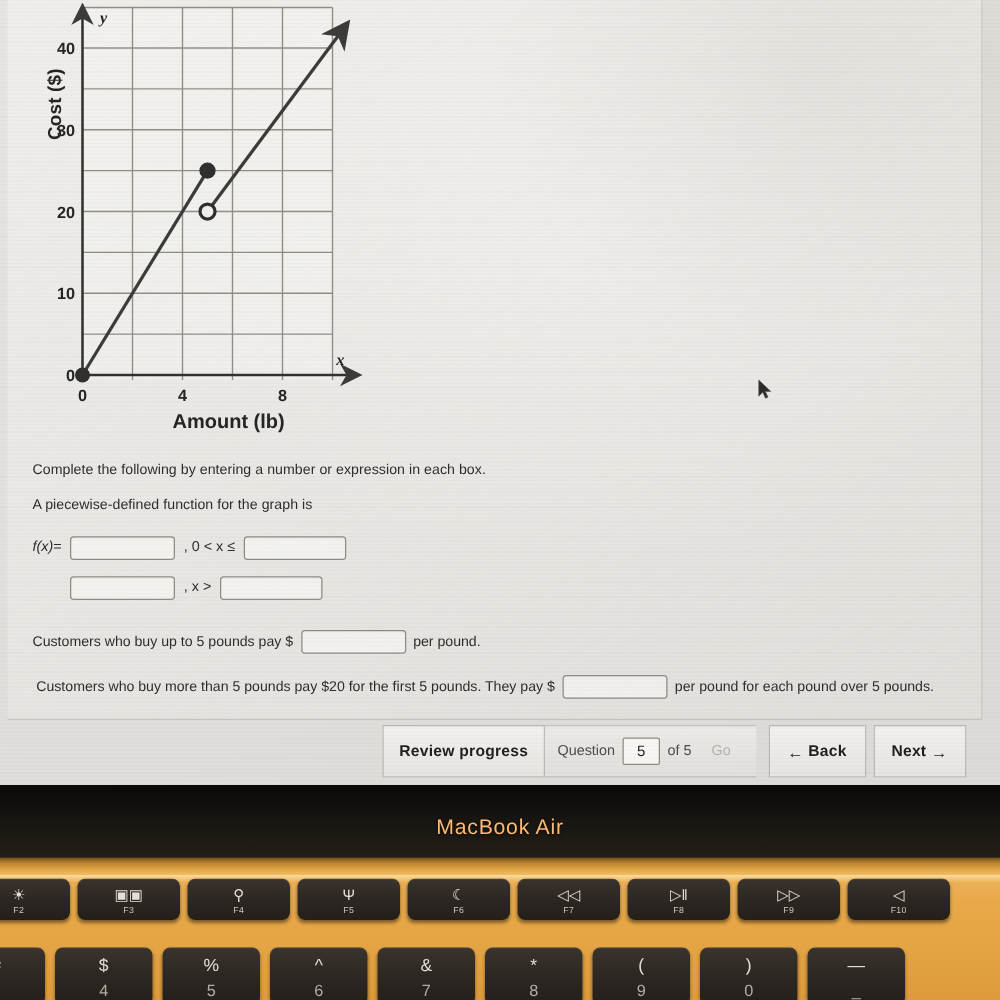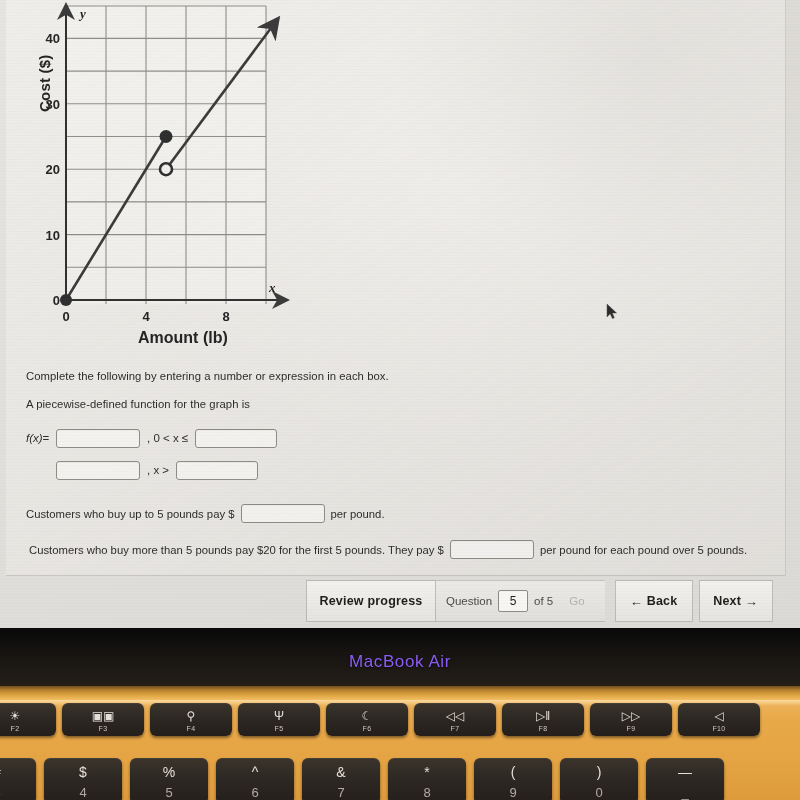--- a/index.html
+++ b/index.html
@@ -106,21 +106,21 @@
   .nav-next { width: 74px; font-weight: 700; margin-left: 6px; }
   .nav-arrow { font-size: 13px; }
 
   
   .bezel-bottom {
     position:absolute; left:0; top:628px; width:800px; height:58px;
     background: linear-gradient(180deg, #090909 0%, #141210 35%, #1e1a15 75%, #241e16 100%);
   }
   .brand {
     position:absolute; width:100%; top:652px; text-align:center;
-    font-size: 17px; color:#8b5cf6; letter-spacing: .6px;
+    font-size: 17px; color:#fdba74; letter-spacing: .6px;
     text-shadow: 0 1px 2px rgba(0,0,0,0.7);
   }
   .hinge {
     position:absolute; left:0; top:686px; width:800px; height:14px;
     background: linear-gradient(180deg, #6d4d1c 0%, #b8822e 30%, #e3a845 70%, #f0bd63 100%);
   }
   .deck {
     position:absolute; left:0; top:700px; width:800px; height:100px;
     background: linear-gradient(180deg, #edb45c 0%, #e8a94a 20%, #e5a443 60%, #dd9b3c 100%);
   }

